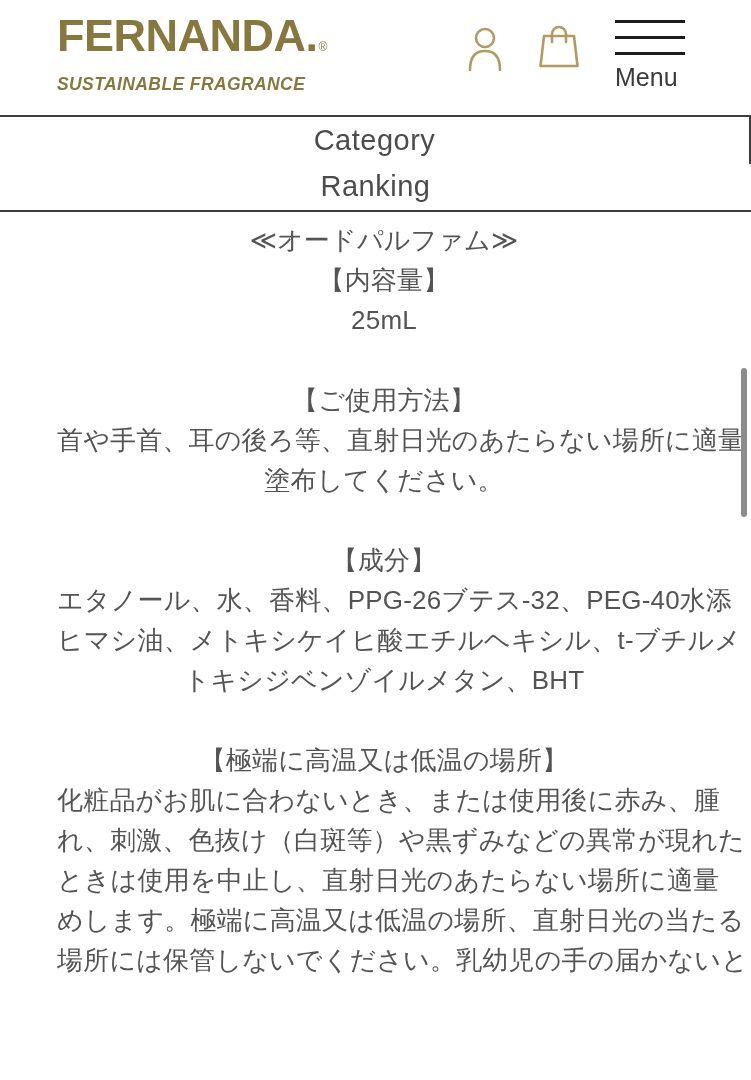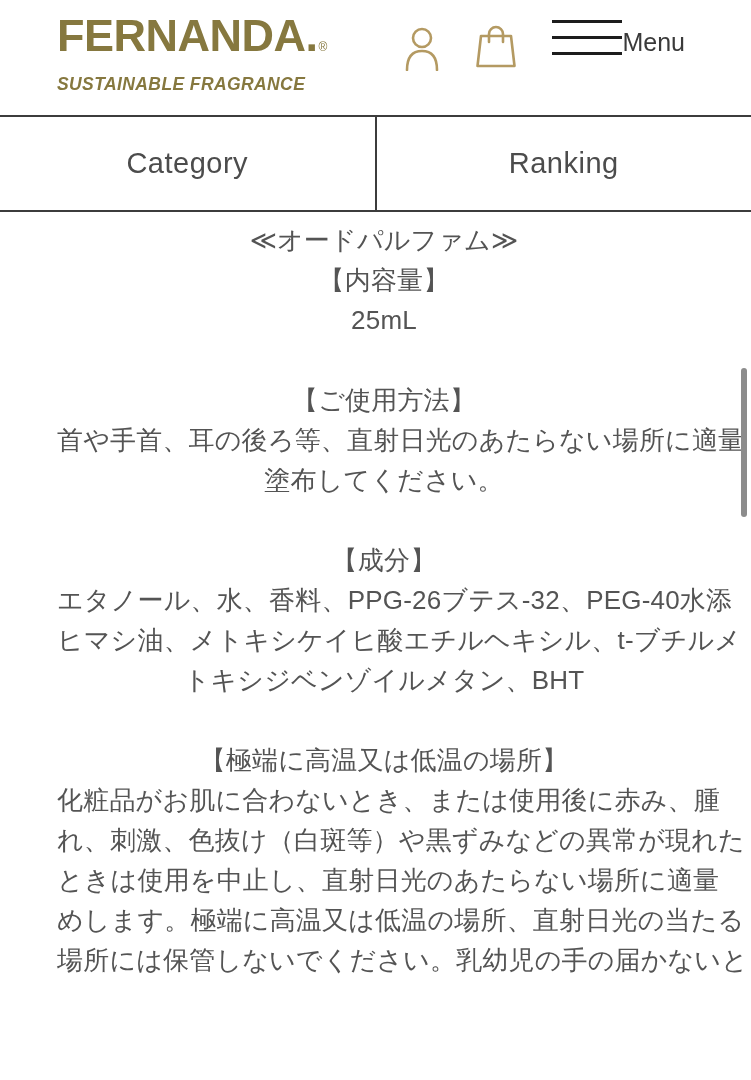--- a/index.html
+++ b/index.html
@@ -54,21 +54,21 @@
     padding: 0;
     cursor: pointer;
     display: block;
   }
   .account-btn { margin-top: 27px; }
   .cart-btn { margin-top: 24px; margin-left: 36px; }
   .menu-btn {
     margin-top: 20px;
     margin-left: 35px;
     display: flex;
-    flex-direction: row;
+    flex-direction: column;
     align-items: flex-start;
   }
   .menu-lines span {
     display: block;
     width: 70px;
     height: 3px;
     background: #1d1d1d;
     margin-bottom: 13px;
   }
   .menu-lines span:last-child { margin-bottom: 0; }
@@ -79,20 +79,21 @@
     line-height: 1;
   }
 
   
   .tabbar {
     display: flex;
     height: 97px;
     border-top: 2px solid #3c3c3c;
     border-bottom: 2px solid #3c3c3c;
     background: #ffffff;
+    flex-direction: column;
   }
   .tab {
     flex: 1;
     display: flex;
     align-items: center;
     justify-content: center;
     font-size: 29px;
     color: #4c4c4c;
     letter-spacing: 0.5px;
     cursor: pointer;

